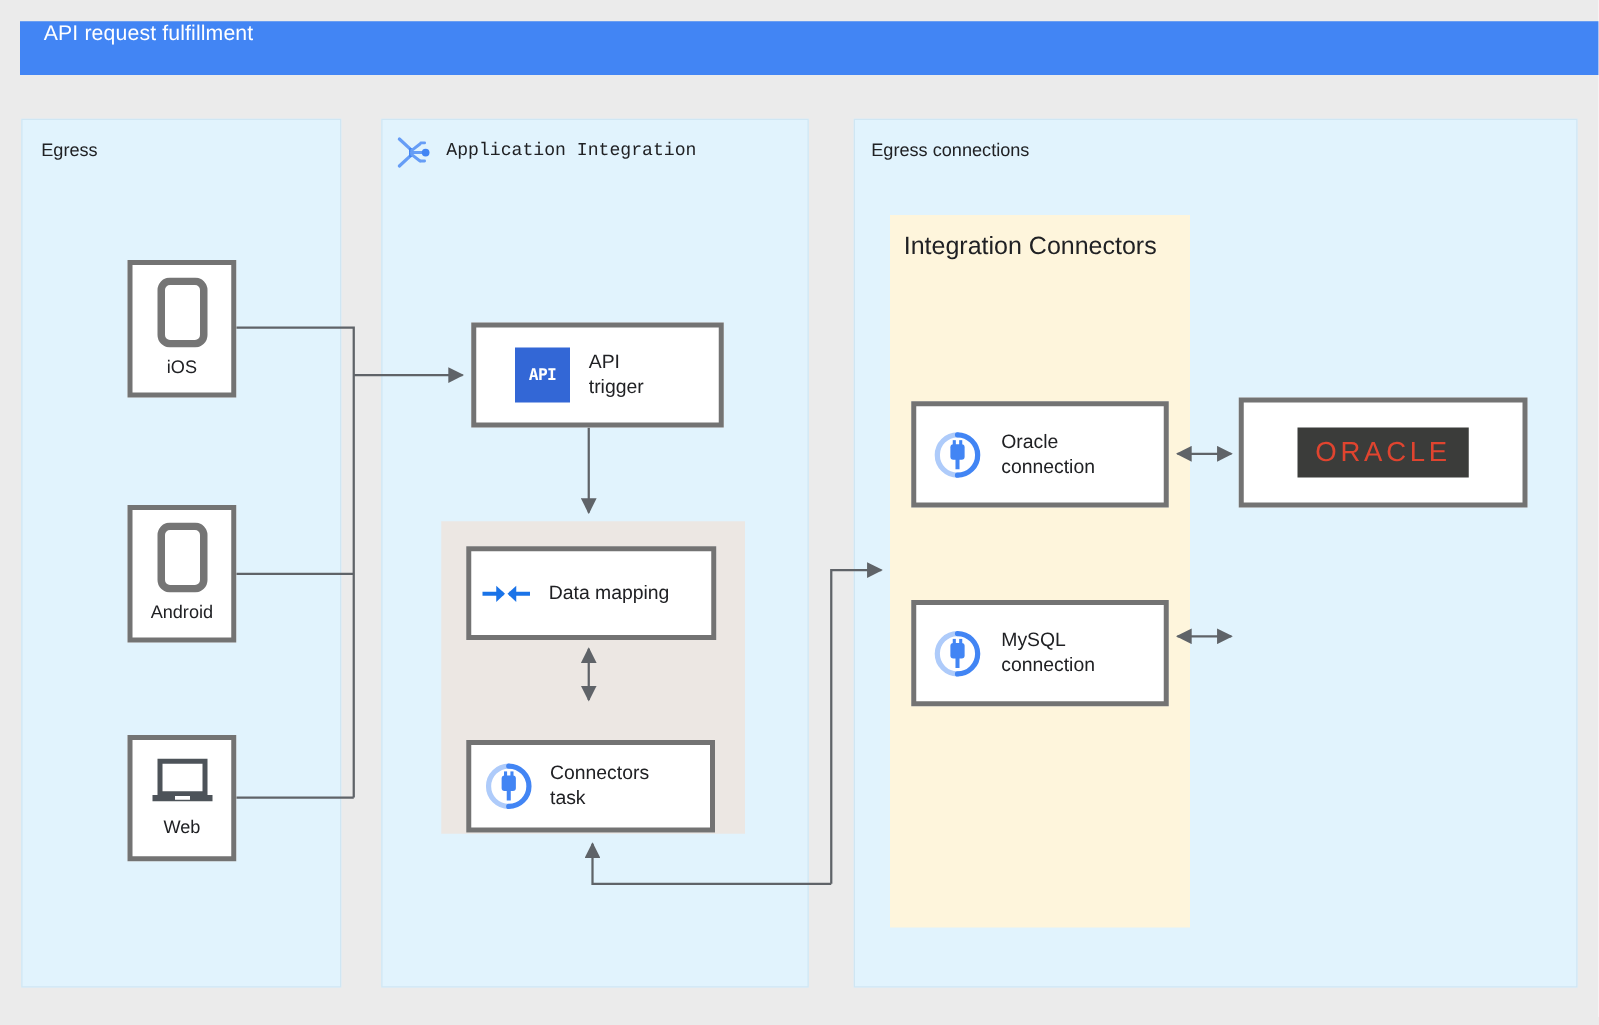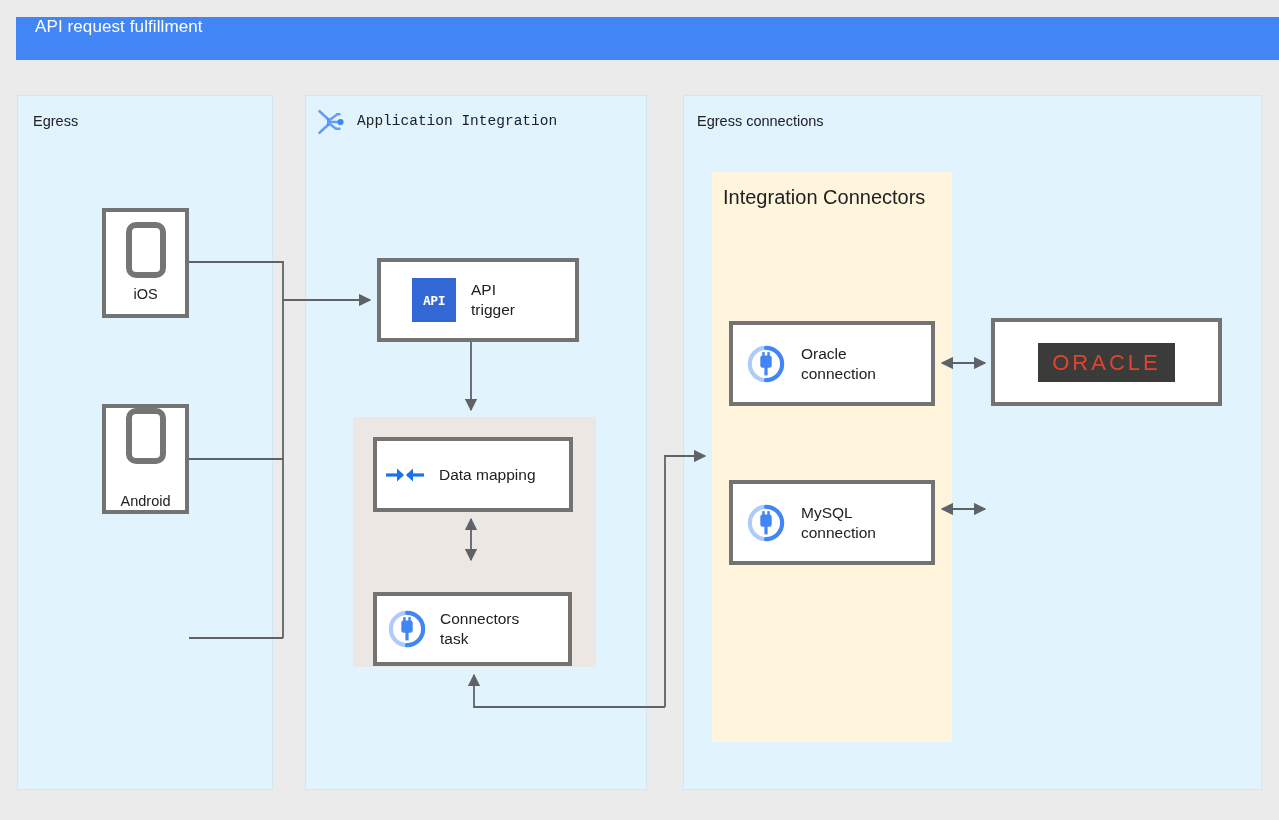--- a/index.html
+++ b/index.html
@@ -114,21 +114,21 @@
   .client-card {
     flex-direction: column;
     justify-content: center;
   }
   .client-card .node-label {
     font-size: 14.5px;
     margin-top: 7px;
     text-align: center;
   }
   #node-ios     { left: 102px; top: 208px; width: 87px; height: 110px; }
-  #node-android { left: 102px; top: 404px; width: 87px; height: 110px; justify-content: space-between; }
+  #node-android { left: 102px; top: 404px; width: 87px; height: 110px; }
   #node-web     { left: 102px; top: 588px; width: 87px; height: 101px; }
 
   
   #node-apitrigger { left: 377px; top: 258px; width: 202px; height: 84px; padding-left: 31px; }
   #node-datamap    { left: 373px; top: 437px; width: 200px; height: 75px; padding-left: 9px; }
   #node-conntask   { left: 373px; top: 592px; width: 199px; height: 74px; padding-left: 11px; }
 
   
   #node-oracle-conn { left: 729px; top: 321px; width: 206px; height: 85px; padding-left: 14px; }
   #node-mysql-conn  { left: 729px; top: 480px; width: 206px; height: 85px; padding-left: 14px; }
@@ -277,20 +277,28 @@
     <span class="node-label">iOS</span>
   </div>
 
   <div class="node client-card" id="node-android">
     <svg class="icon" width="42" height="56" viewBox="0 0 42 56">
       <rect x="4" y="3" width="34" height="50" rx="7" ry="7" fill="none" stroke="#757575" stroke-width="6"></rect>
     </svg>
     <span class="node-label">Android</span>
   </div>
 
+  <div class="node client-card" id="node-web">
+    <svg class="icon" width="52" height="40" viewBox="0 0 52 40">
+      <rect x="8" y="3" width="36" height="26" fill="none" stroke="#4d5359" stroke-width="4"></rect>
+      <rect x="2" y="30" width="48" height="5" fill="#4d5359"></rect>
+      <rect x="20" y="30.8" width="12" height="3" fill="#ffffff"></rect>
+    </svg>
+    <span class="node-label">Web</span>
+  </div>
 
   <div class="node" id="node-apitrigger">
     <div class="api-badge">
         <span>API</span>
       </div>
     <span class="node-label">API
 trigger</span>
   </div>
 
   <div class="node" id="node-datamap">

